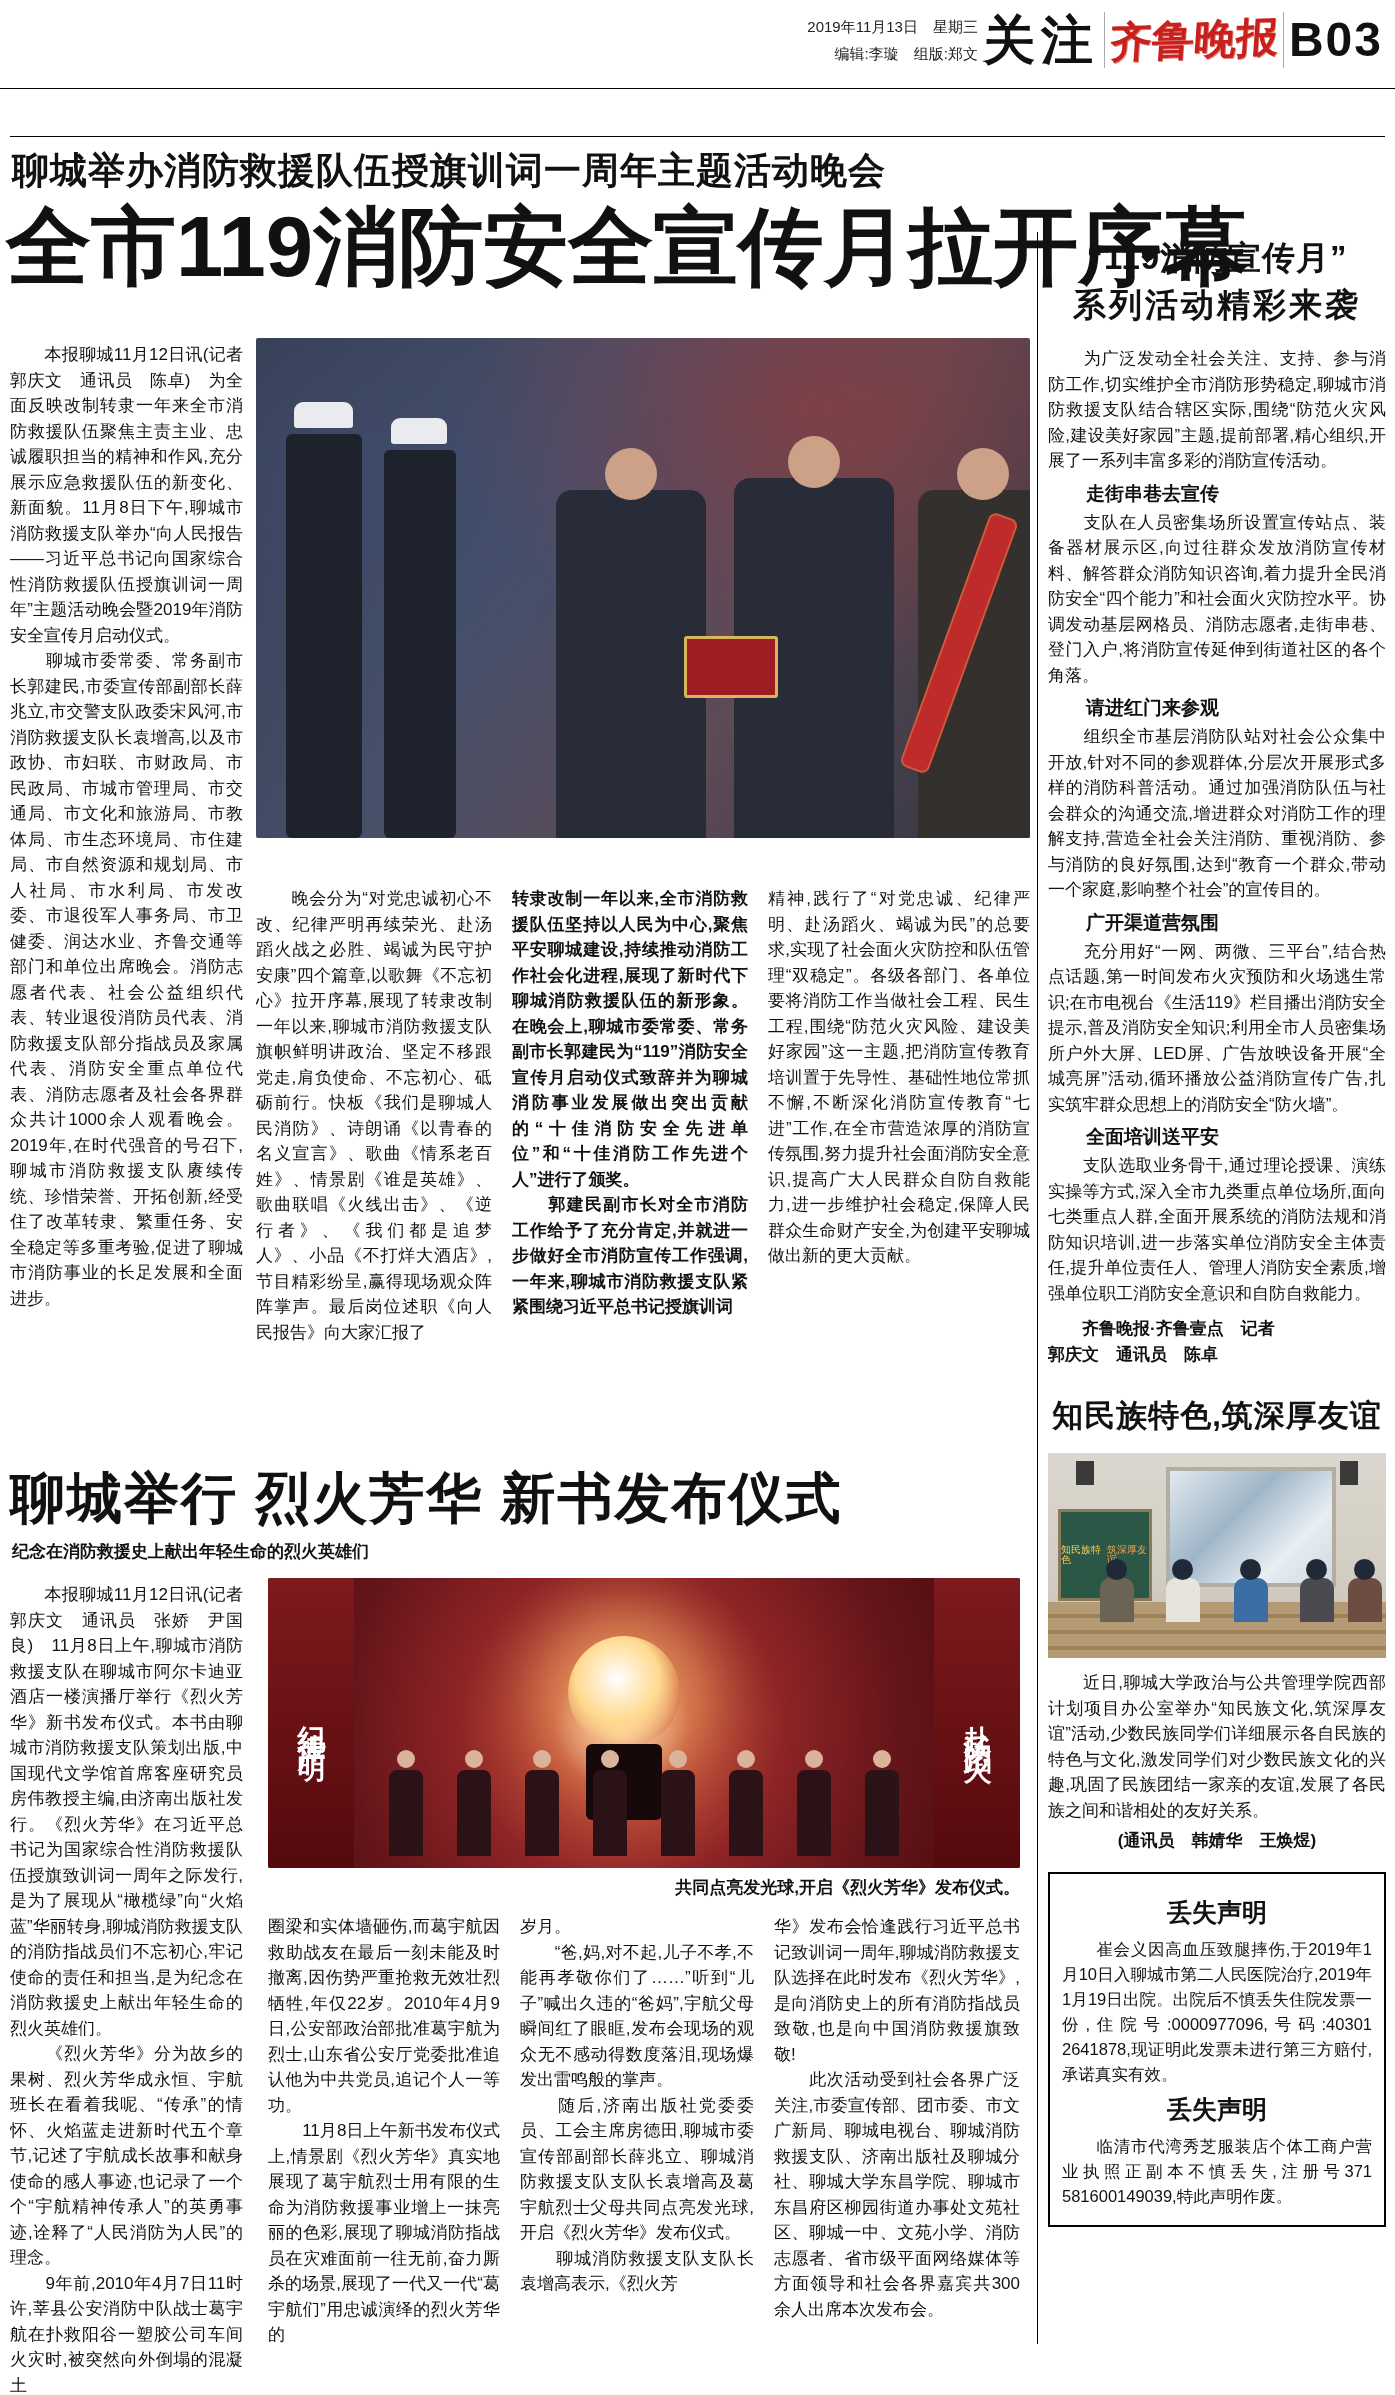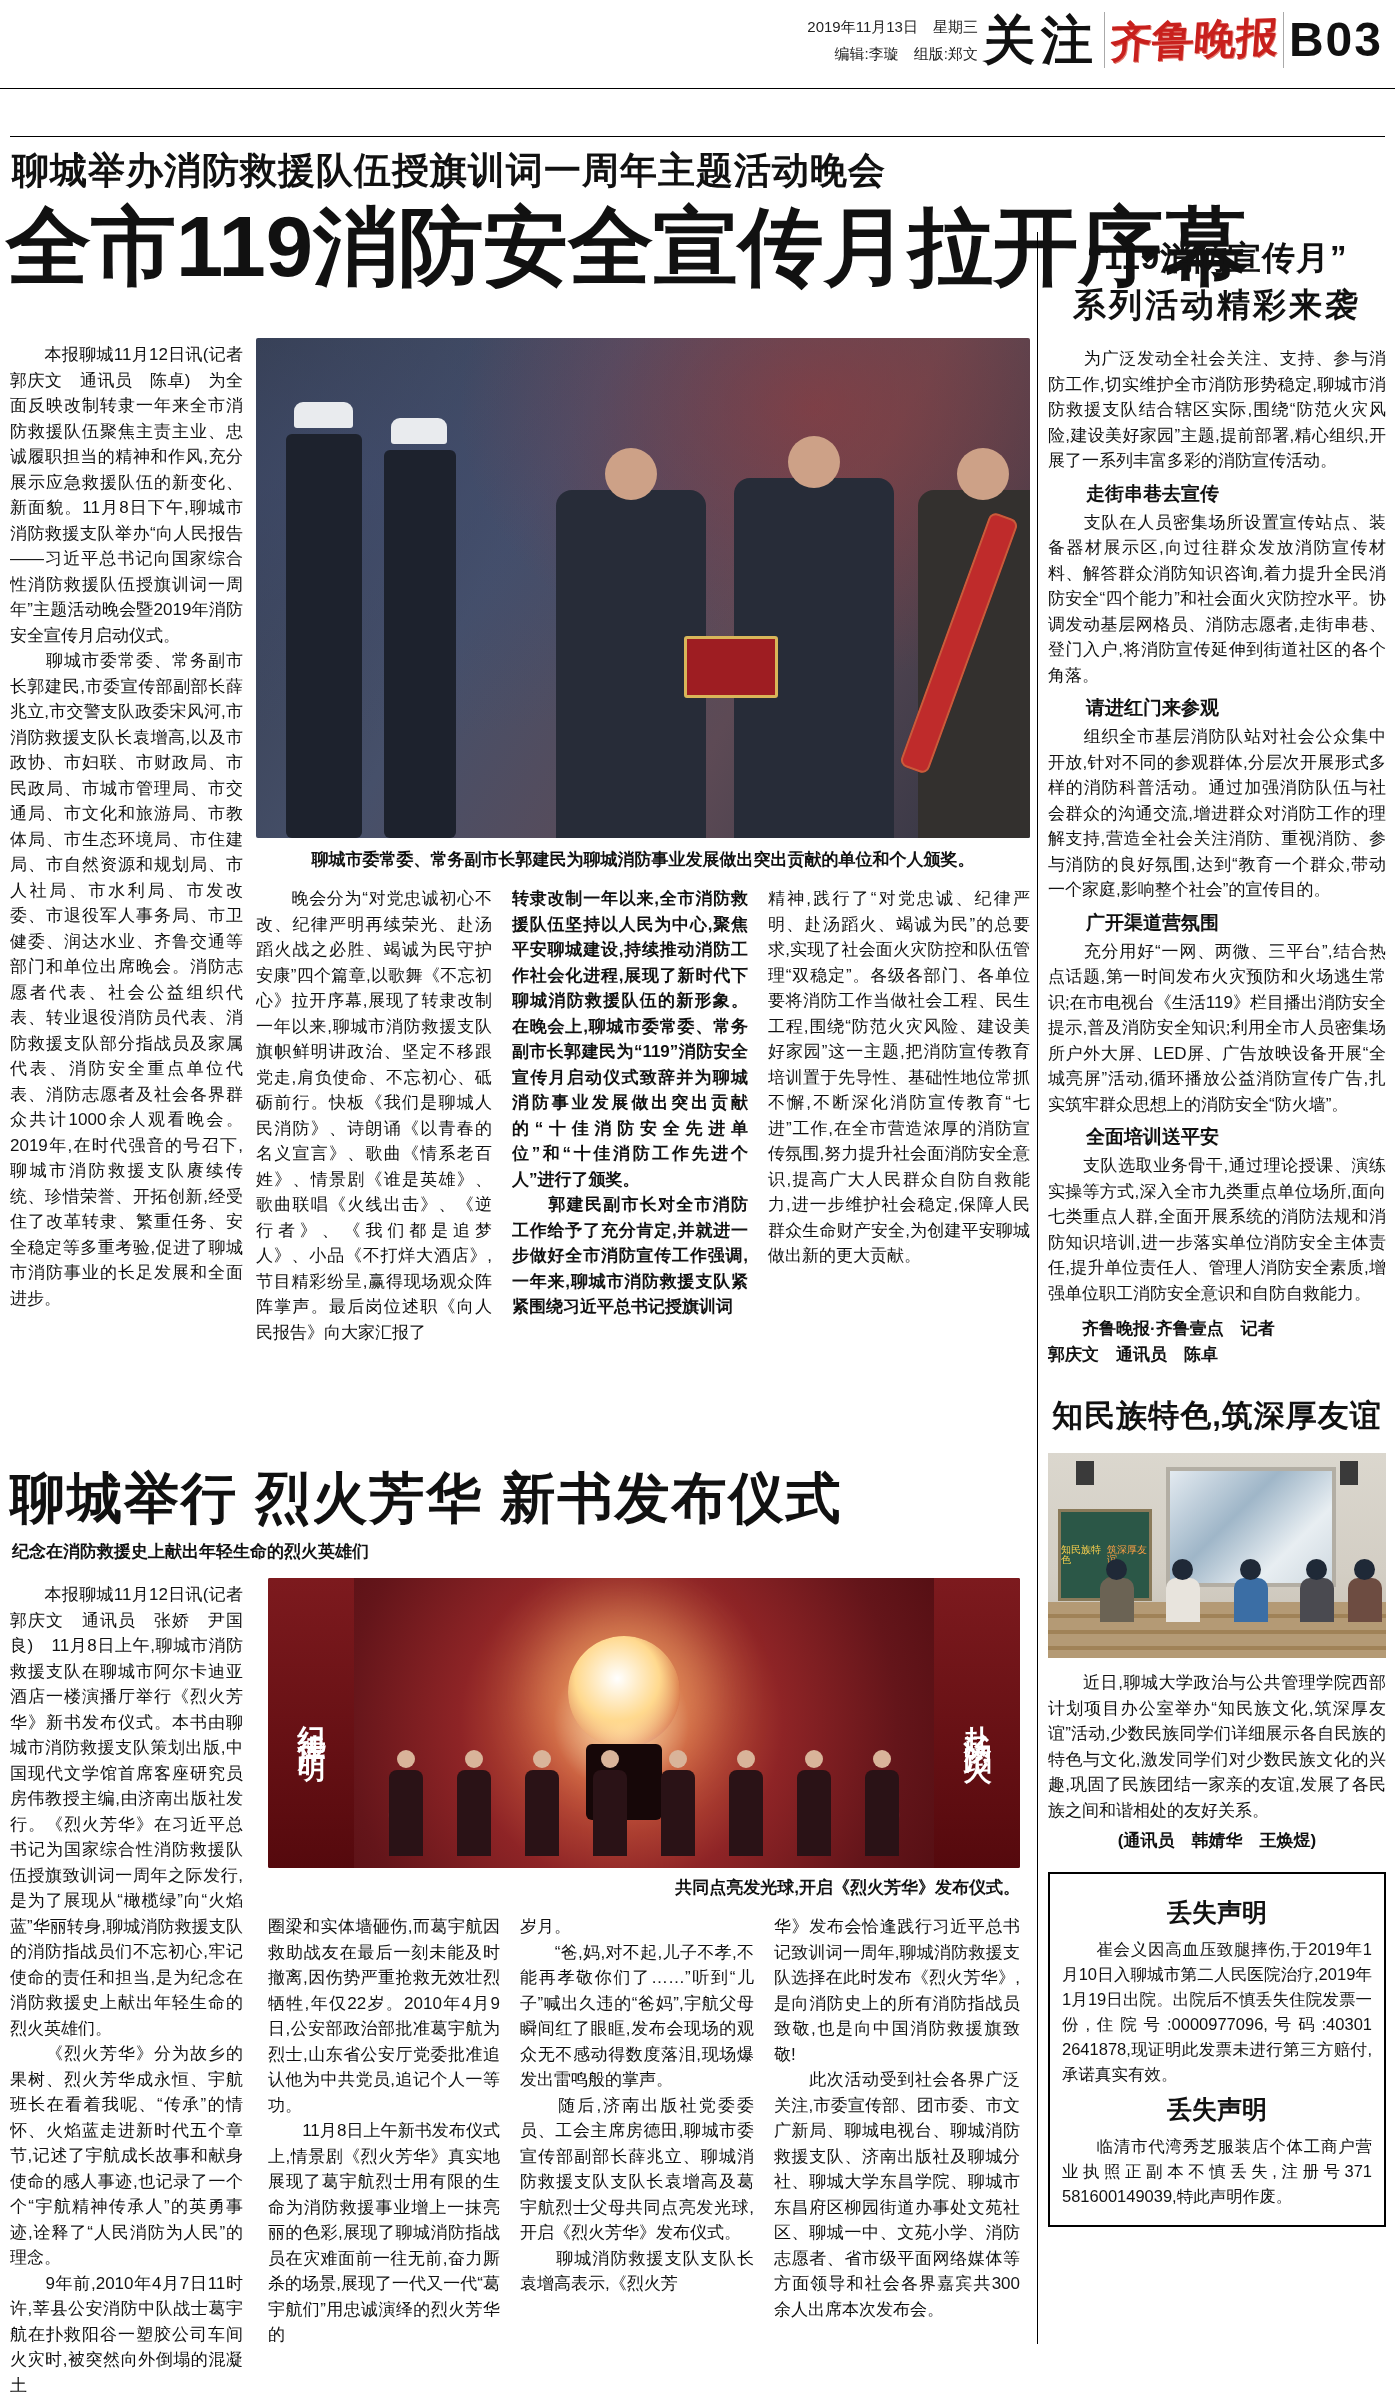--- a/index.html
+++ b/index.html
@@ -130,21 +130,20 @@
 
   <div class="photo photo1">
     <div class="p1-guard" style="left:30px;top:96px;width:76px;height:404px;"></div>
     <div class="p1-guard" style="left:128px;top:112px;width:72px;height:388px;"></div>
     <div class="p1-man" style="left:300px;top:152px;width:150px;height:348px;"></div>
     <div class="p1-man" style="left:478px;top:140px;width:160px;height:360px;"></div>
     <div class="p1-man" style="left:662px;top:152px;width:130px;height:348px;background:#33302e;"></div>
     <div class="p1-sash" style="left:688px;top:170px;"></div>
     <div class="p1-cert" style="left:428px;top:298px;width:88px;height:56px;"></div>
   </div>
-  <div class="caption cap1">聊城市委常委、常务副市长郭建民为聊城消防事业发展做出突出贡献的单位和个人颁奖。</div>
 
   <div class="col bodytext a1c2">　　晚会分为“对党忠诚初心不改、纪律严明再续荣光、赴汤蹈火战之必胜、竭诚为民守护安康”四个篇章,以歌舞《不忘初心》拉开序幕,展现了转隶改制一年以来,聊城市消防救援支队旗帜鲜明讲政治、坚定不移跟党走,肩负使命、不忘初心、砥砺前行。快板《我们是聊城人民消防》、诗朗诵《以青春的名义宣言》、歌曲《情系老百姓》、情景剧《谁是英雄》、歌曲联唱《火线出击》、《逆行者》、《我们都是追梦人》、小品《不打烊大酒店》,节目精彩纷呈,赢得现场观众阵阵掌声。最后岗位述职《向人民报告》向大家汇报了</div>
   <div class="col bodytext a1c3">转隶改制一年以来,全市消防救援队伍坚持以人民为中心,聚焦平安聊城建设,持续推动消防工作社会化进程,展现了新时代下聊城消防救援队伍的新形象。在晚会上,聊城市委常委、常务副市长郭建民为“119”消防安全宣传月启动仪式致辞并为聊城消防事业发展做出突出贡献的“十佳消防安全先进单位”和“十佳消防工作先进个人”进行了颁奖。
 　　郭建民副市长对全市消防工作给予了充分肯定,并就进一步做好全市消防宣传工作强调,一年来,聊城市消防救援支队紧紧围绕习近平总书记授旗训词</div>
   <div class="col bodytext a1c4">精神,践行了“对党忠诚、纪律严明、赴汤蹈火、竭诚为民”的总要求,实现了社会面火灾防控和队伍管理“双稳定”。各级各部门、各单位要将消防工作当做社会工程、民生工程,围绕“防范火灾风险、建设美好家园”这一主题,把消防宣传教育培训置于先导性、基础性地位常抓不懈,不断深化消防宣传教育“七进”工作,在全市营造浓厚的消防宣传氛围,努力提升社会面消防安全意识,提高广大人民群众自防自救能力,进一步维护社会稳定,保障人民群众生命财产安全,为创建平安聊城做出新的更大贡献。</div>
 
   <h2 class="a2-headline">聊城举行 烈火芳华 新书发布仪式</h2>
   <div class="a2-deck">纪念在消防救援史上献出年轻生命的烈火英雄们</div>
   <div class="col bodytext a2c1">　　本报聊城11月12日讯(记者　郭庆文　通讯员　张娇　尹国良)　11月8日上午,聊城市消防救援支队在聊城市阿尔卡迪亚酒店一楼演播厅举行《烈火芳华》新书发布仪式。本书由聊城市消防救援支队策划出版,中国现代文学馆首席客座研究员房伟教授主编,由济南出版社发行。《烈火芳华》在习近平总书记为国家综合性消防救援队伍授旗致训词一周年之际发行,是为了展现从“橄榄绿”向“火焰蓝”华丽转身,聊城消防救援支队的消防指战员们不忘初心,牢记使命的责任和担当,是为纪念在消防救援史上献出年轻生命的烈火英雄们。
 　　《烈火芳华》分为故乡的果树、烈火芳华成永恒、宇航班长在看着我呢、“传承”的情怀、火焰蓝走进新时代五个章节,记述了宇航成长故事和献身使命的感人事迹,也记录了一个个“宇航精神传承人”的英勇事迹,诠释了“人民消防为人民”的理念。

